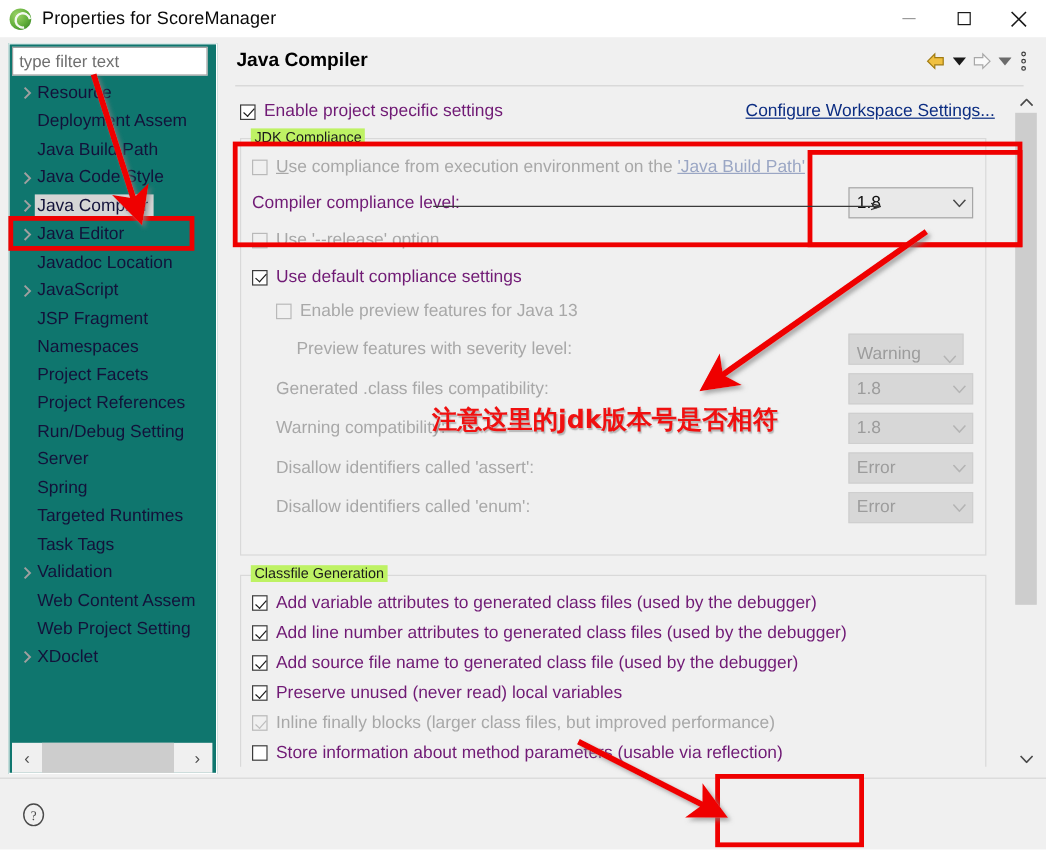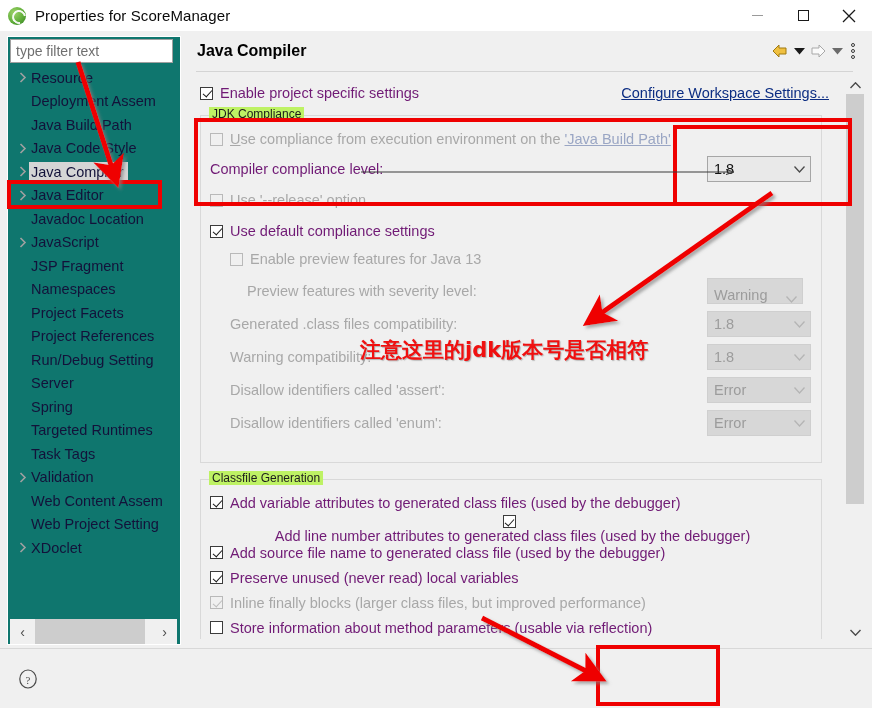--- a/index.html
+++ b/index.html
@@ -513,21 +513,21 @@
         </div>
       </div>
 
       <div class="group" style="position:absolute; left:4px; top:402px; width:622px; height:168px;">
         <span class="group-title">Classfile Generation</span>
         <div id="classfile-list" style="position:absolute; left:9px; top:10px; right:6px;">
             <div class="row" style="height: 25px;">
               <span class="chk checked"></span>
               <span class="lbl">Add variable attributes to generated class files (used by the debugger)</span>
             </div>
-            <div class="row" style="height: 25px; flex-direction: column;">
+            <div class="row" style="height: 25px;">
               <span class="chk checked"></span>
               <span class="lbl">Add line number attributes to generated class files (used by the debugger)</span>
             </div>
             <div class="row" style="height: 25px;">
               <span class="chk checked"></span>
               <span class="lbl">Add source file name to generated class file (used by the debugger)</span>
             </div>
             <div class="row" style="height: 25px;">
               <span class="chk checked"></span>
               <span class="lbl">Preserve unused (never read) local variables</span>

